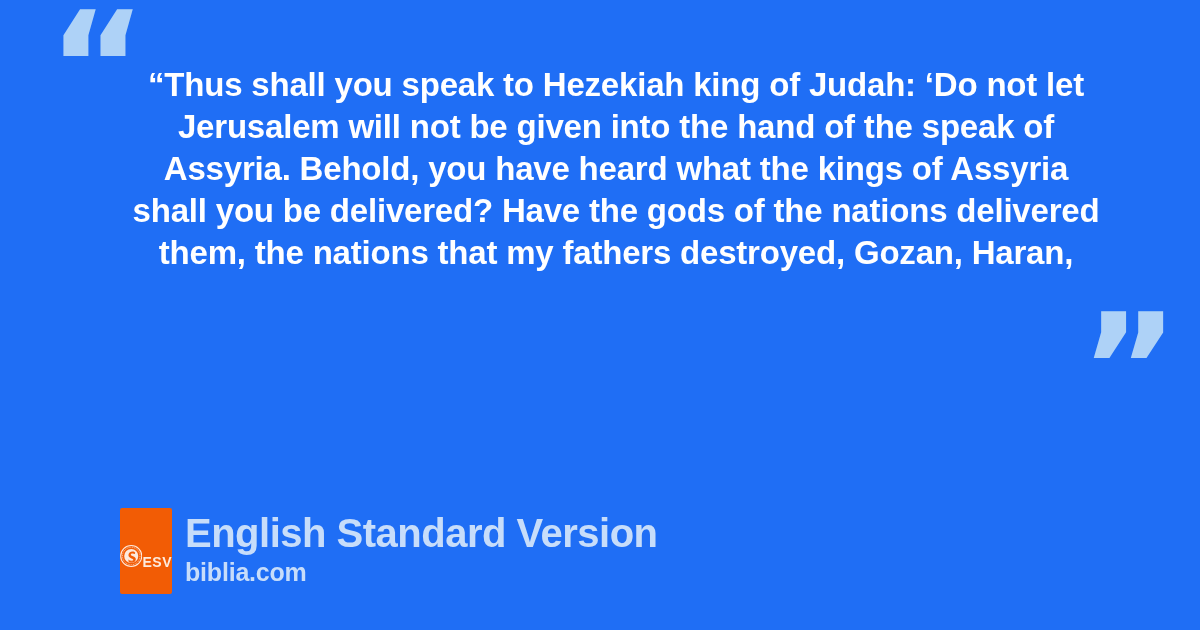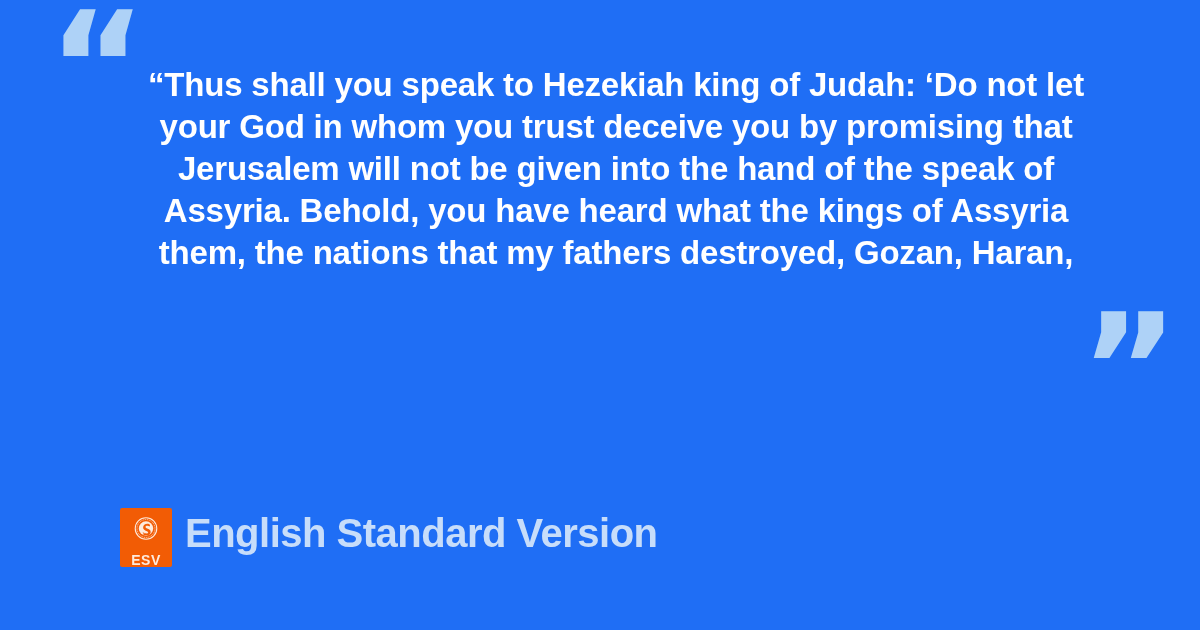--- a/index.html
+++ b/index.html
@@ -63,25 +63,24 @@
   #branding {
     position: absolute;
     left: 120px;
     top: 508px;
     display: flex;
     align-items: flex-start;
   }
 
   #esv-logo {
     width: 52px;
-    height: 59px;
+    height: 86px;
     background: #f25c05;
     border-radius: 2px;
     display: flex;
-    flex-direction: column;
     align-items: center;
     justify-content: flex-start;
     padding-top: 9px;
     box-sizing: border-box;
     flex: 0 0 auto;
   }
   #esv-seal {
     width: 32px;
     height: 32px;
     display: block;
@@ -123,40 +122,41 @@
 </style>
 </head>
 <body>
 
 <div id="card">
 
   <div class="deco-quote" id="quote-open">“</div>
 
   <div id="quote-block">
     <div class="quote-line">“Thus shall you speak to Hezekiah king of Judah: ‘Do not let</div>
-    <div class="quote-line">your God in whom you trust deceive you by promising that</div>
     <div class="quote-line">Jerusalem will not be given into the hand of the speak of</div>
     <div class="quote-line">Assyria. Behold, you have heard what the kings of Assyria</div>
+    <div class="quote-line">shall you be delivered? Have the gods of the nations delivered</div>
     <div class="quote-line">them, the nations that my fathers destroyed, Gozan, Haran,</div>
   </div>
 
   <div class="deco-quote" id="quote-close">”</div>
 
   <div id="branding">
 
     <div id="esv-logo">
       <svg id="esv-seal" viewBox="0 0 64 64">
         <circle cx="32" cy="32" r="30" fill="none" stroke="#fdeadd" stroke-width="3"></circle>
         <circle cx="32" cy="32" r="25" fill="none" stroke="#fdeadd" stroke-width="2" stroke-dasharray="3 2.2"></circle>
         <circle cx="32" cy="32" r="20" fill="#fdeadd"></circle>
         <path d="M36 19c-7 0-12 4.5-12 10.5 0 5 3.6 7.6 8.4 9.3 4 1.4 5.8 2.6 5.8 4.7 0 2.2-2.1 3.6-5.3 3.6-3.1 0-5.6-1.1-7.6-2.8l-1.1 4.3c2.3 1.6 5.4 2.5 8.8 2.5 7.2 0 12-3.9 12-9.6 0-4.6-3-7.1-8.2-8.9-4.3-1.5-6.1-2.5-6.1-4.7 0-1.9 1.8-3.3 4.9-3.3 2.8 0 5 .9 6.6 2l1.2-4.2C41.7 19.9 39.1 19 36 19z" fill="#f25c05"></path>
         <path d="M24 44c5 3.5 12 3.5 17 0" fill="none" stroke="#f25c05" stroke-width="2" stroke-linecap="round"></path>
       </svg>
       <div id="esv-abbr">ESV</div>
     </div>
 
     <div id="brand-text">
       <div id="brand-title">English Standard Version</div>
+      <div id="brand-url">biblia.com</div>
     </div>
 
   </div>
 
 </div>
 
 </body></html>

